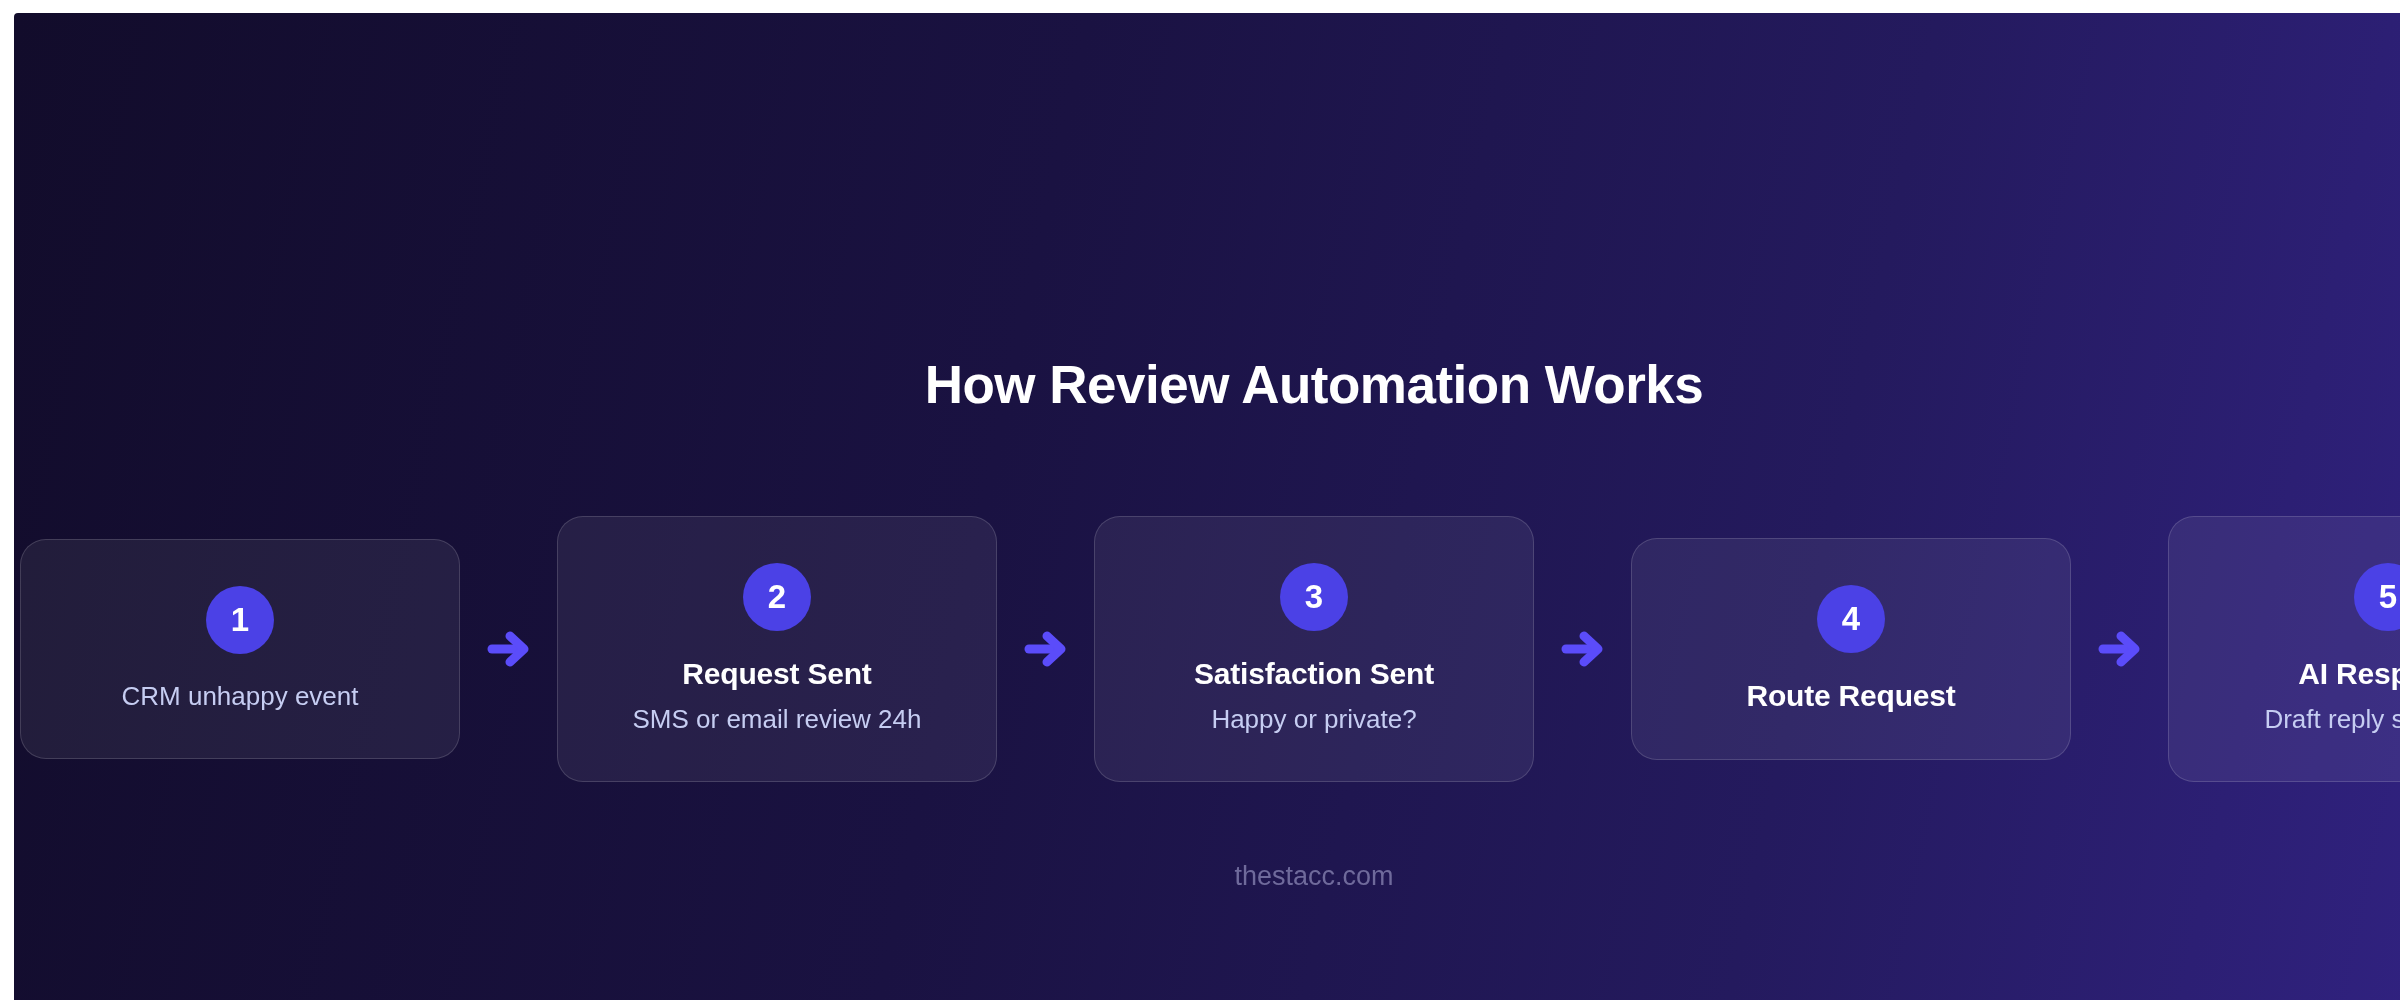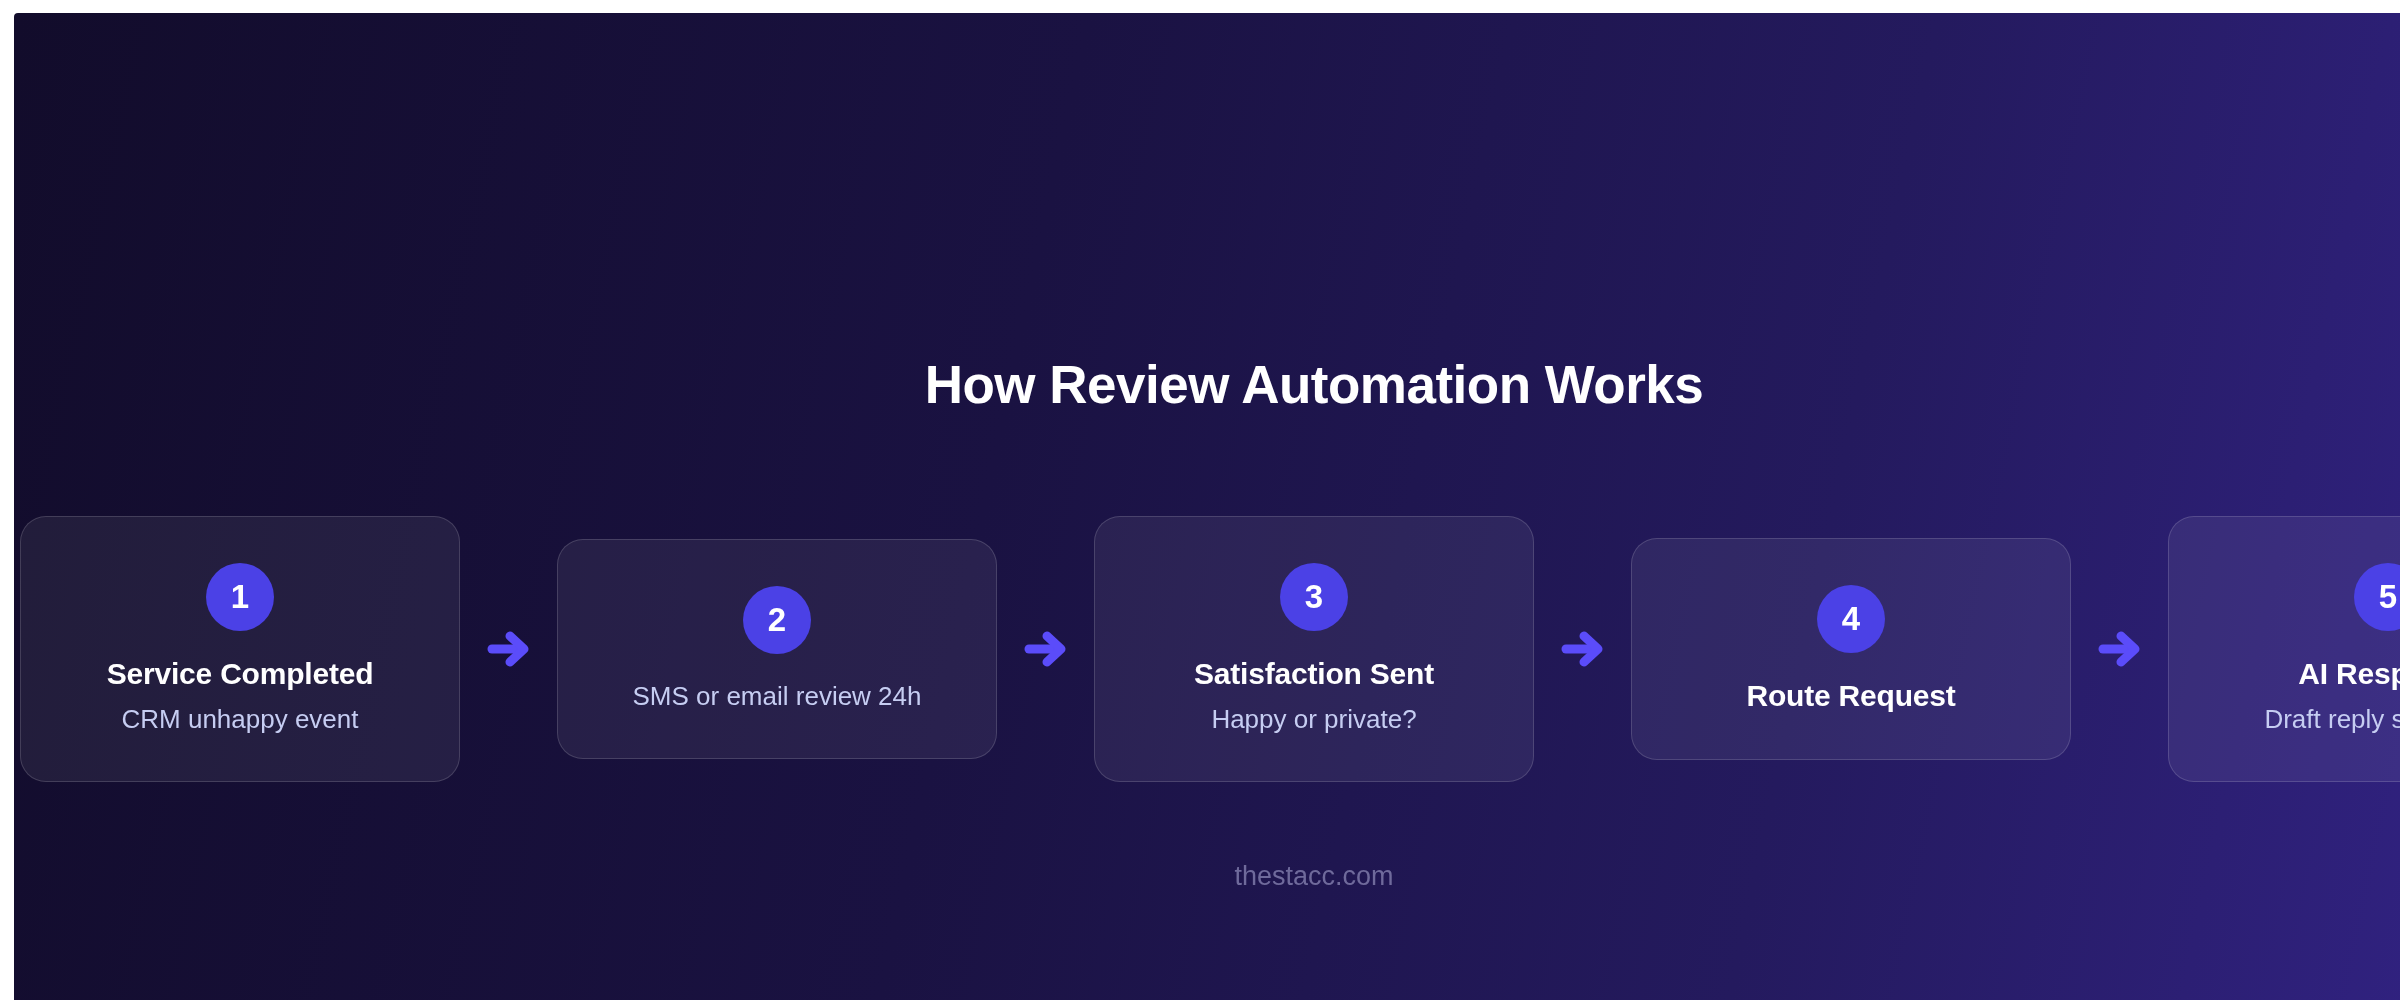--- a/index.html
+++ b/index.html
@@ -93,35 +93,35 @@
 <div class="panel">
 
   <h1 class="main-title">How Review Automation Works</h1>
 
   <div class="steps-row">
 
     <div class="step-card">
       <div class="step-badge">
         <span>1</span>
       </div>
-      <div class="step-title">Service Completed</div>
       <div class="step-subtitle">CRM unhappy event</div>
     </div>
 
     <div class="arrow-cell">
       <svg width="46" height="38" viewBox="0 0 46 38">
         <line x1="6" y1="19" x2="32" y2="19" stroke="#5b4cfa" stroke-width="9" stroke-linecap="round"></line>
         <polyline points="24,6 38,19 24,32" fill="none" stroke="#5b4cfa" stroke-width="9" stroke-linecap="round" stroke-linejoin="round"></polyline>
       </svg>
     </div>
 
     <div class="step-card">
       <div class="step-badge">
         <span>2</span>
       </div>
+      <div class="step-title">Request Sent</div>
       <div class="step-subtitle">SMS or email review 24h</div>
     </div>
 
     <div class="arrow-cell">
       <svg width="46" height="38" viewBox="0 0 46 38">
         <line x1="6" y1="19" x2="32" y2="19" stroke="#5b4cfa" stroke-width="9" stroke-linecap="round"></line>
         <polyline points="24,6 38,19 24,32" fill="none" stroke="#5b4cfa" stroke-width="9" stroke-linecap="round" stroke-linejoin="round"></polyline>
       </svg>
     </div>
 

